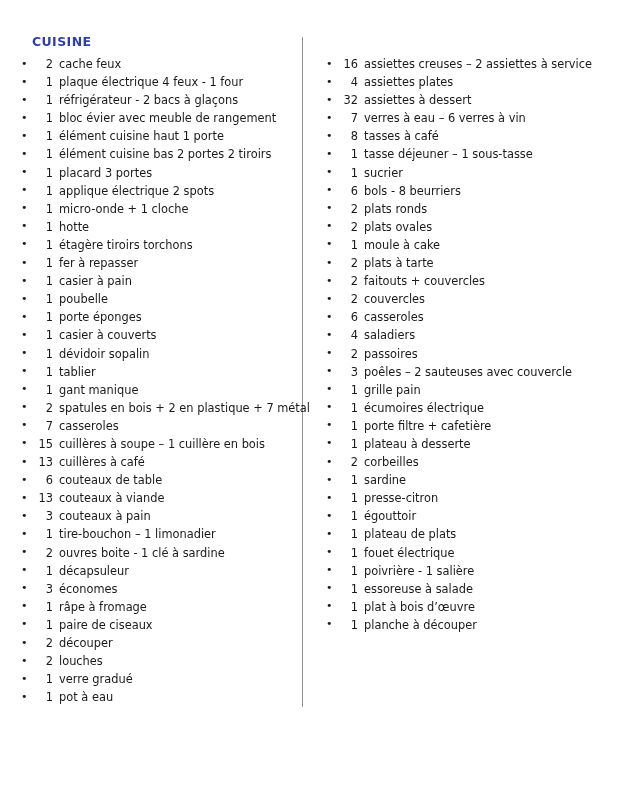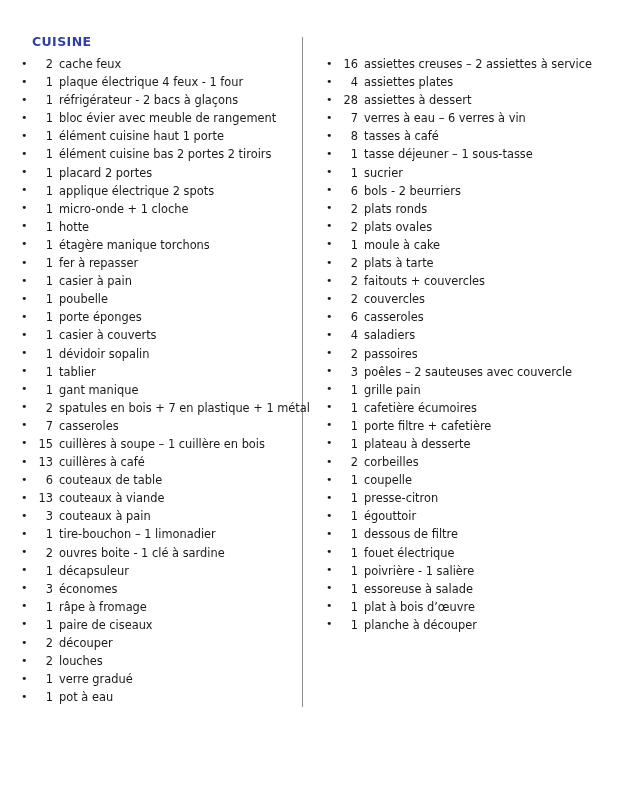--- a/index.html
+++ b/index.html
@@ -96,34 +96,34 @@
   <div class="columns">
 
     <div class="col col-left">
       <ul class="itemlist" id="left-list">
           <li><span class="bullet">•</span><span class="qty">2</span><span class="label">cache feux</span></li>
           <li><span class="bullet">•</span><span class="qty">1</span><span class="label">plaque électrique 4 feux  -  1 four</span></li>
           <li><span class="bullet">•</span><span class="qty">1</span><span class="label">réfrigérateur  -  2 bacs à glaçons</span></li>
           <li><span class="bullet">•</span><span class="qty">1</span><span class="label">bloc évier avec meuble de rangement</span></li>
           <li><span class="bullet">•</span><span class="qty">1</span><span class="label">élément cuisine haut 1 porte</span></li>
           <li><span class="bullet">•</span><span class="qty">1</span><span class="label">élément cuisine bas 2 portes 2 tiroirs</span></li>
-          <li><span class="bullet">•</span><span class="qty">1</span><span class="label">placard 2 portes</span></li>
+          <li><span class="bullet">•</span><span class="qty">1</span><span class="label">placard 3 portes</span></li>
           <li><span class="bullet">•</span><span class="qty">1</span><span class="label">applique électrique 2 spots</span></li>
           <li><span class="bullet">•</span><span class="qty">1</span><span class="label">micro-onde + 1 cloche</span></li>
           <li><span class="bullet">•</span><span class="qty">1</span><span class="label">hotte</span></li>
-          <li><span class="bullet">•</span><span class="qty">1</span><span class="label">étagère manique torchons</span></li>
+          <li><span class="bullet">•</span><span class="qty">1</span><span class="label">étagère tiroirs torchons</span></li>
           <li><span class="bullet">•</span><span class="qty">1</span><span class="label">fer à repasser</span></li>
           <li><span class="bullet">•</span><span class="qty">1</span><span class="label">casier à pain</span></li>
           <li><span class="bullet">•</span><span class="qty">1</span><span class="label">poubelle</span></li>
           <li><span class="bullet">•</span><span class="qty">1</span><span class="label">porte éponges</span></li>
           <li><span class="bullet">•</span><span class="qty">1</span><span class="label">casier à couverts</span></li>
           <li><span class="bullet">•</span><span class="qty">1</span><span class="label">dévidoir sopalin</span></li>
           <li><span class="bullet">•</span><span class="qty">1</span><span class="label">tablier</span></li>
           <li><span class="bullet">•</span><span class="qty">1</span><span class="label">gant manique</span></li>
-          <li><span class="bullet">•</span><span class="qty">2</span><span class="label">spatules en bois + 7 en plastique + 1 métal</span></li>
+          <li><span class="bullet">•</span><span class="qty">2</span><span class="label">spatules en bois + 2 en plastique + 7 métal</span></li>
           <li><span class="bullet">•</span><span class="qty">7</span><span class="label">casseroles</span></li>
           <li><span class="bullet">•</span><span class="qty">15</span><span class="label">cuillères à soupe – 1 cuillère en bois</span></li>
           <li><span class="bullet">•</span><span class="qty">13</span><span class="label">cuillères à café</span></li>
           <li><span class="bullet">•</span><span class="qty">6</span><span class="label">couteaux de table</span></li>
           <li><span class="bullet">•</span><span class="qty">13</span><span class="label">couteaux à viande</span></li>
           <li><span class="bullet">•</span><span class="qty">3</span><span class="label">couteaux à pain</span></li>
           <li><span class="bullet">•</span><span class="qty">1</span><span class="label">tire-bouchon – 1 limonadier</span></li>
           <li><span class="bullet">•</span><span class="qty">2</span><span class="label">ouvres boite  -  1 clé à sardine</span></li>
           <li><span class="bullet">•</span><span class="qty">1</span><span class="label">décapsuleur</span></li>
           <li><span class="bullet">•</span><span class="qty">3</span><span class="label">économes</span></li>
@@ -135,45 +135,45 @@
           <li><span class="bullet">•</span><span class="qty">1</span><span class="label">pot à eau</span></li>
         </ul>
     </div>
 
     <div class="divider"></div>
 
     <div class="col col-right">
       <ul class="itemlist" id="right-list">
           <li><span class="bullet">•</span><span class="qty">16</span><span class="label">assiettes creuses – 2 assiettes à service</span></li>
           <li><span class="bullet">•</span><span class="qty">4</span><span class="label">assiettes plates</span></li>
-          <li><span class="bullet">•</span><span class="qty">28</span><span class="label">assiettes à dessert</span></li>
+          <li><span class="bullet">•</span><span class="qty">32</span><span class="label">assiettes à dessert</span></li>
           <li><span class="bullet">•</span><span class="qty">7</span><span class="label">verres à eau – 6 verres à vin</span></li>
           <li><span class="bullet">•</span><span class="qty">8</span><span class="label">tasses à café</span></li>
           <li><span class="bullet">•</span><span class="qty">1</span><span class="label">tasse déjeuner – 1 sous-tasse</span></li>
           <li><span class="bullet">•</span><span class="qty">1</span><span class="label">sucrier</span></li>
-          <li><span class="bullet">•</span><span class="qty">6</span><span class="label">bols - 2 beurriers</span></li>
+          <li><span class="bullet">•</span><span class="qty">6</span><span class="label">bols - 8 beurriers</span></li>
           <li><span class="bullet">•</span><span class="qty">2</span><span class="label">plats ronds</span></li>
           <li><span class="bullet">•</span><span class="qty">2</span><span class="label">plats ovales</span></li>
           <li><span class="bullet">•</span><span class="qty">1</span><span class="label">moule à cake</span></li>
           <li><span class="bullet">•</span><span class="qty">2</span><span class="label">plats à tarte</span></li>
           <li><span class="bullet">•</span><span class="qty">2</span><span class="label">faitouts + couvercles</span></li>
           <li><span class="bullet">•</span><span class="qty">2</span><span class="label">couvercles</span></li>
           <li><span class="bullet">•</span><span class="qty">6</span><span class="label">casseroles</span></li>
           <li><span class="bullet">•</span><span class="qty">4</span><span class="label">saladiers</span></li>
           <li><span class="bullet">•</span><span class="qty">2</span><span class="label">passoires</span></li>
           <li><span class="bullet">•</span><span class="qty">3</span><span class="label">poêles – 2 sauteuses avec couvercle</span></li>
           <li><span class="bullet">•</span><span class="qty">1</span><span class="label">grille pain</span></li>
-          <li><span class="bullet">•</span><span class="qty">1</span><span class="label">cafetière écumoires</span></li>
+          <li><span class="bullet">•</span><span class="qty">1</span><span class="label">écumoires électrique</span></li>
           <li><span class="bullet">•</span><span class="qty">1</span><span class="label">porte filtre + cafetière</span></li>
           <li><span class="bullet">•</span><span class="qty">1</span><span class="label">plateau à desserte</span></li>
           <li><span class="bullet">•</span><span class="qty">2</span><span class="label">corbeilles</span></li>
-          <li><span class="bullet">•</span><span class="qty">1</span><span class="label">coupelle</span></li>
+          <li><span class="bullet">•</span><span class="qty">1</span><span class="label">sardine</span></li>
           <li><span class="bullet">•</span><span class="qty">1</span><span class="label">presse-citron</span></li>
           <li><span class="bullet">•</span><span class="qty">1</span><span class="label">égouttoir</span></li>
-          <li><span class="bullet">•</span><span class="qty">1</span><span class="label">dessous de filtre</span></li>
+          <li><span class="bullet">•</span><span class="qty">1</span><span class="label">plateau de plats</span></li>
           <li><span class="bullet">•</span><span class="qty">1</span><span class="label">fouet électrique</span></li>
           <li><span class="bullet">•</span><span class="qty">1</span><span class="label">poivrière  -  1 salière</span></li>
           <li><span class="bullet">•</span><span class="qty">1</span><span class="label">essoreuse à salade</span></li>
           <li><span class="bullet">•</span><span class="qty">1</span><span class="label">plat à bois d’œuvre</span></li>
           <li><span class="bullet">•</span><span class="qty">1</span><span class="label">planche à découper</span></li>
         </ul>
     </div>
 
   </div>
 </div>

